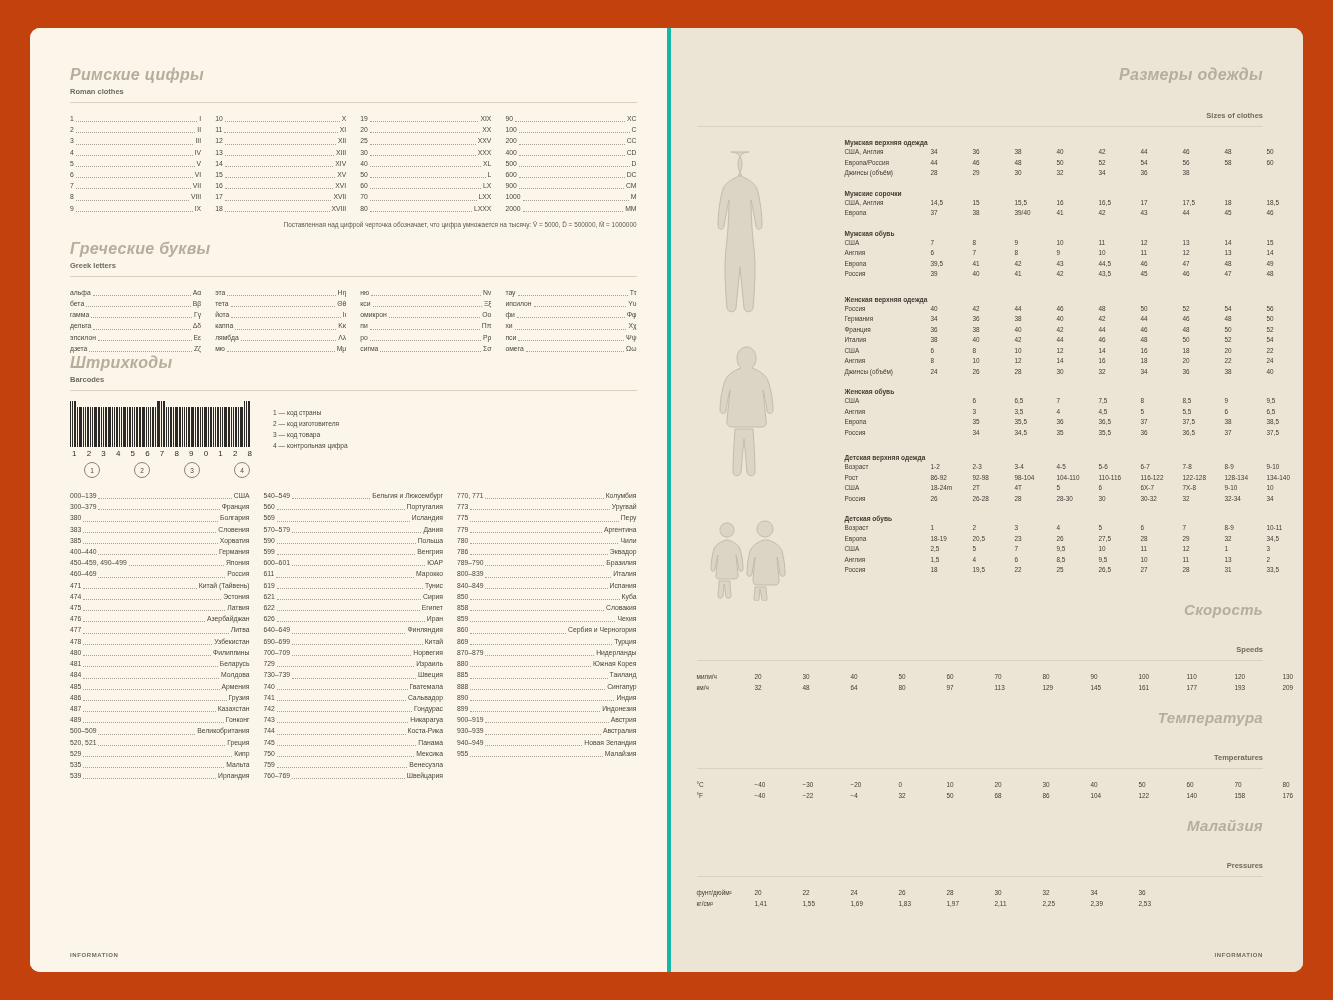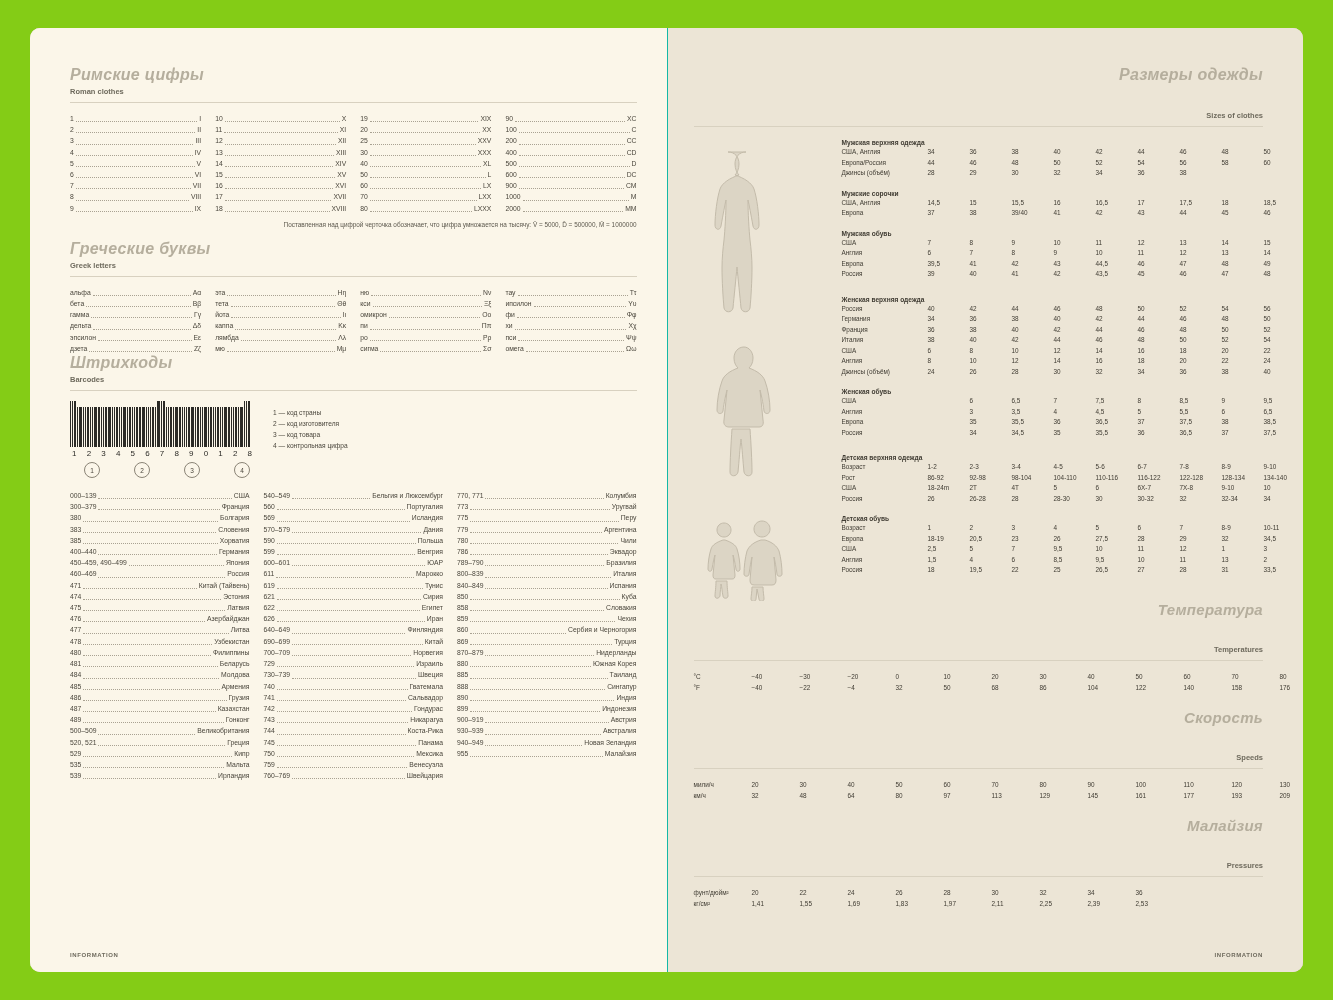--- a/index.html
+++ b/index.html
@@ -1,19 +1,19 @@
 <!DOCTYPE html>
 <html><head>
 <meta charset="utf-8">
 <style>
   html,body{margin:0;padding:0;background:#8e8e8e;}
   body{font-family:"Liberation Sans",sans-serif;}
   .page{
     position:relative;width:1333px;height:1000px;
-    background:#84cc16;
+    background:#c2410c;
     box-sizing:border-box;
     padding:28px 30px;
   }
   .spread{
     position:relative;width:100%;height:100%;
     background:#f7f1e3;
     border-radius:10px;
     box-shadow:inset 0 0 0 1px #cfc8b7;
     display:flex;
     overflow:hidden;
@@ -24,21 +24,21 @@
     box-sizing:border-box;
     padding:38px 30px 10px 40px;
     position:relative;
   }
   .right-page{
     width:50%;height:100%;
     background:#ece5d6;
     box-sizing:border-box;
     padding:38px 40px 10px 26px;
     position:relative;
-    border-left:1px solid #14b8a6;
+    border-left:4px solid #14b8a6;
   }
   .sec-title{
     font-size:16px;color:#b5ae9d;font-style:italic;font-weight:bold;
     letter-spacing:.3px;margin:0;
   }
   .sec-title.right{text-align:right;}
   .sec-sub{
     font-size:7.5px;color:#6e6a5d;font-weight:bold;margin-top:3px;
   }
   .sec-sub.right{text-align:right;margin-top:27px;}
@@ -1342,20 +1342,58 @@
                 <div class="cell">22</div>
                 <div class="cell">25</div>
                 <div class="cell">26,5</div>
                 <div class="cell">27</div>
                 <div class="cell">28</div>
                 <div class="cell">31</div>
                 <div class="cell">33,5</div>
               </div>
             </div>
             <div class="gap"></div>
+          </div>
+      </div>
+
+      <div class="right-sec">
+        <div class="sec-title right">Скорость</div>
+        <div class="sec-sub right">Speeds</div>
+        <div class="rule"></div>
+        <div class="measure" id="speed-table">
+            <div class="mrow">
+              <div class="unit">мили/ч</div>
+              <div class="mc">20</div>
+              <div class="mc">30</div>
+              <div class="mc">40</div>
+              <div class="mc">50</div>
+              <div class="mc">60</div>
+              <div class="mc">70</div>
+              <div class="mc">80</div>
+              <div class="mc">90</div>
+              <div class="mc">100</div>
+              <div class="mc">110</div>
+              <div class="mc">120</div>
+              <div class="mc">130</div>
+            </div>
+            <div class="mrow">
+              <div class="unit">км/ч</div>
+              <div class="mc">32</div>
+              <div class="mc">48</div>
+              <div class="mc">64</div>
+              <div class="mc">80</div>
+              <div class="mc">97</div>
+              <div class="mc">113</div>
+              <div class="mc">129</div>
+              <div class="mc">145</div>
+              <div class="mc">161</div>
+              <div class="mc">177</div>
+              <div class="mc">193</div>
+              <div class="mc">209</div>
+            </div>
           </div>
       </div>
 
       <div class="right-sec">
         <div class="sec-title right">Температура</div>
         <div class="sec-sub right">Temperatures</div>
         <div class="rule"></div>
         <div class="measure" id="temp-table">
             <div class="mrow">
               <div class="unit">°C</div>
@@ -1384,58 +1422,20 @@
               <div class="mc">104</div>
               <div class="mc">122</div>
               <div class="mc">140</div>
               <div class="mc">158</div>
               <div class="mc">176</div>
             </div>
           </div>
       </div>
 
       <div class="right-sec">
-        <div class="sec-title right">Скорость</div>
-        <div class="sec-sub right">Speeds</div>
-        <div class="rule"></div>
-        <div class="measure" id="speed-table">
-            <div class="mrow">
-              <div class="unit">мили/ч</div>
-              <div class="mc">20</div>
-              <div class="mc">30</div>
-              <div class="mc">40</div>
-              <div class="mc">50</div>
-              <div class="mc">60</div>
-              <div class="mc">70</div>
-              <div class="mc">80</div>
-              <div class="mc">90</div>
-              <div class="mc">100</div>
-              <div class="mc">110</div>
-              <div class="mc">120</div>
-              <div class="mc">130</div>
-            </div>
-            <div class="mrow">
-              <div class="unit">км/ч</div>
-              <div class="mc">32</div>
-              <div class="mc">48</div>
-              <div class="mc">64</div>
-              <div class="mc">80</div>
-              <div class="mc">97</div>
-              <div class="mc">113</div>
-              <div class="mc">129</div>
-              <div class="mc">145</div>
-              <div class="mc">161</div>
-              <div class="mc">177</div>
-              <div class="mc">193</div>
-              <div class="mc">209</div>
-            </div>
-          </div>
-      </div>
-
-      <div class="right-sec">
         <div class="sec-title right">Малайзия</div>
         <div class="sec-sub right">Pressures</div>
         <div class="rule"></div>
         <div class="measure" id="press-table">
             <div class="mrow">
               <div class="unit">фунт/дюйм²</div>
               <div class="mc">20</div>
               <div class="mc">22</div>
               <div class="mc">24</div>
               <div class="mc">26</div>

